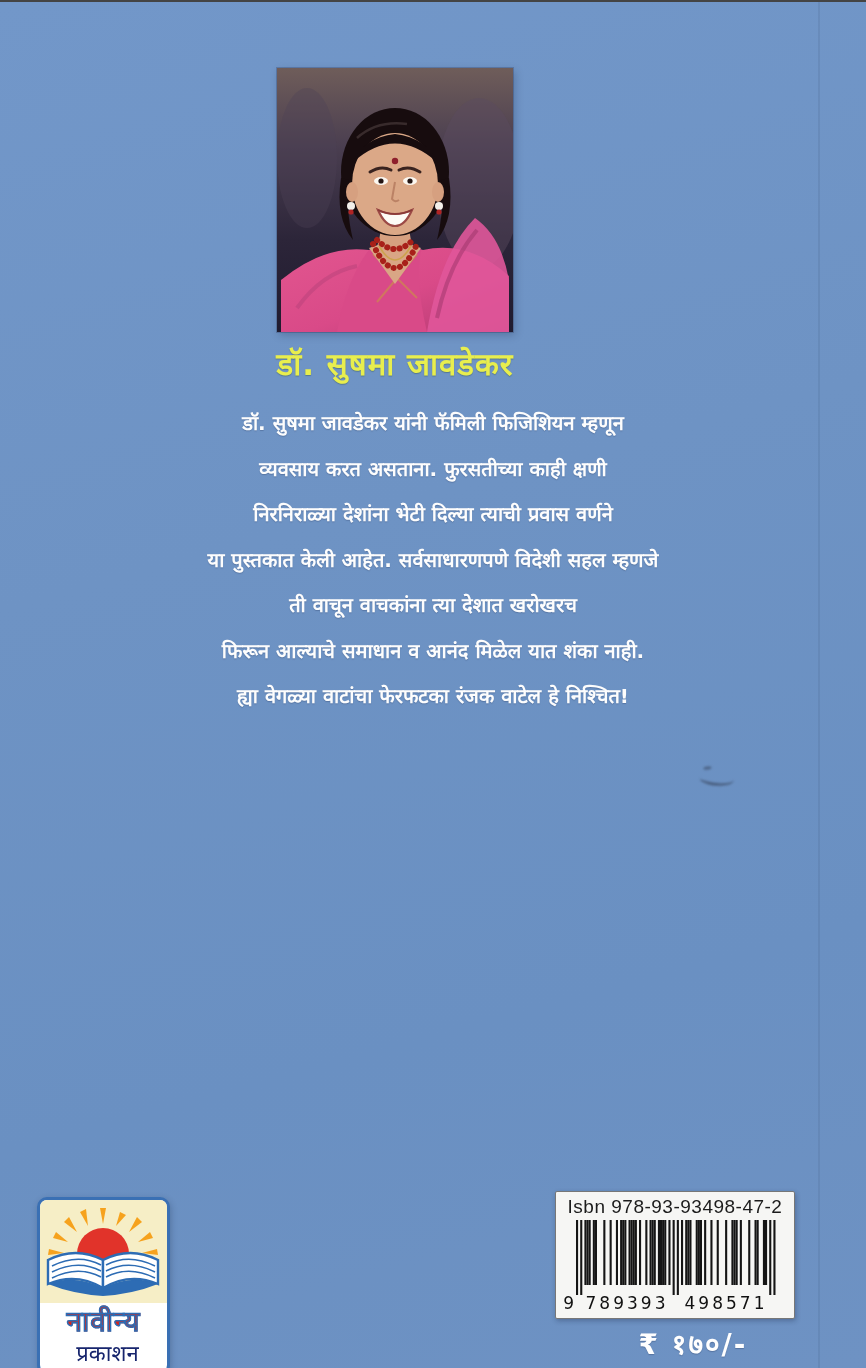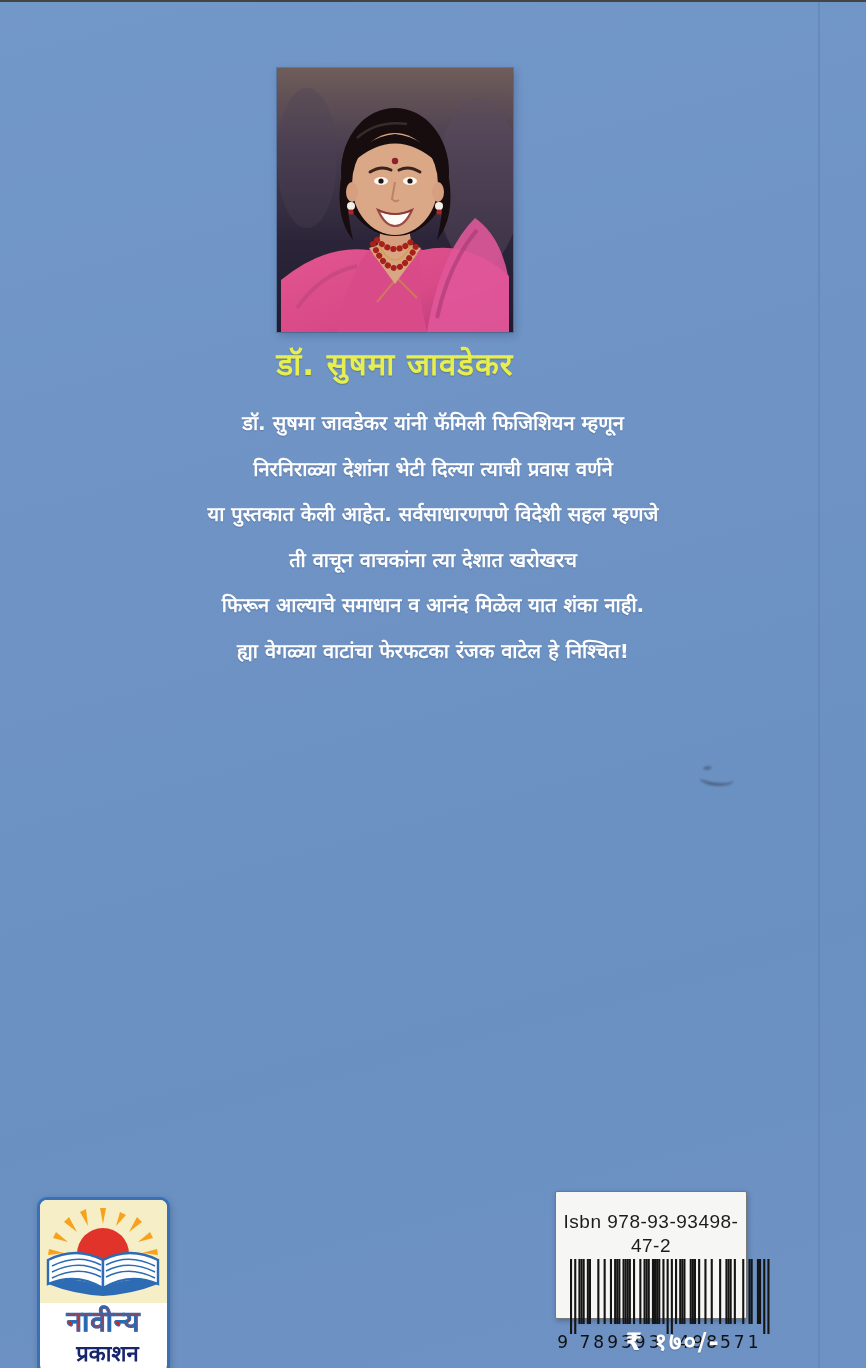--- a/index.html
+++ b/index.html
@@ -58,42 +58,42 @@
   }
   .logo-emblem{width:100%;height:103px;background:#f6eec6;}
   .logo-emblem svg{display:block;width:100%;height:100%;}
   .logo-name{
     margin-top:2px;text-align:center;
     font-size:28px;font-weight:bold;color:#d3251c;
     -webkit-text-stroke:0.6px #2d6cb4;
     letter-spacing:1px;line-height:34px;
   }
   .logo-sub{
-    text-align:center;font-size:22px;font-weight:bold;color:#17256d;line-height:30px;padding-left:8px;
+    text-align:center;font-size:22px;font-weight:normal;color:#17256d;line-height:30px;padding-left:8px;
   }
   
   .barcode-panel{
-    position:absolute;left:555px;top:1189px;width:192px;height:128px;
+    position:absolute;left:555px;top:1189px;width:240px;height:128px;
     background:#f6f6f4;border:1px solid #777;border-radius:2px;
-    padding-top:18px;
+    padding-top:3px;
     box-shadow:1px 2px 5px rgba(20,30,60,.3);
   }
   .isbn-label{
     text-align:center;color:#1c1c1c;
     font-size:19px;letter-spacing:.5px;line-height:24px;
     font-family:"Liberation Sans","DejaVu Sans",sans-serif;
   }
   .barcode-panel svg{display:block;margin:0 auto;width:226px;height:94px;}
   .bc-digits{font:17px "DejaVu Sans",sans-serif;fill:#111;}
   .bc-left,.bc-right{letter-spacing:3px;}
   
   .price{
-    position:absolute;left:555px;top:1322px;width:236px;
+    position:absolute;left:575px;top:1322px;width:236px;
     text-align:center;color:#ffffff;
-    font-size:24px;font-weight:bold;letter-spacing:2px;
+    font-size:28px;font-weight:bold;letter-spacing:2px;
     text-shadow:0 1px 1px rgba(50,70,110,.4);
   }
 </style>
 </head>
 <body>
 
 <div class="cover">
   <div class="crease"></div>
 
   <div class="photo">
@@ -157,20 +157,21 @@
       <path d="M100,172 Q118,190 136,172" stroke="#a82019" stroke-width="6" fill="none" stroke-linecap="round" stroke-dasharray="0.1 6.2"></path>
       <path d="M96,176 Q118,224 140,176" stroke="#a82019" stroke-width="6" fill="none" stroke-linecap="round" stroke-dasharray="0.1 6.4"></path>
       <path d="M102,178 Q118,206 134,178" stroke="#c9a23f" stroke-width="1.6" fill="none" opacity="0.8"></path>
     </svg>
   </div>
 
   <div class="author-name" style="color: rgb(232, 238, 78);">डॉ. सुषमा जावडेकर</div>
 
   <div class="about" style="color: rgb(253, 253, 253);">
     <div class="line">डॉ. सुषमा जावडेकर यांनी फॅमिली फिजिशियन म्हणून</div>
+    <div class="line">व्यवसाय करत असताना. फुरसतीच्या काही क्षणी</div>
     <div class="line">निरनिराळ्या देशांना भेटी दिल्या त्याची प्रवास वर्णने</div>
     <div class="line">या पुस्तकात केली आहेत. सर्वसाधारणपणे विदेशी सहल म्हणजे</div>
     <div class="line">ती वाचून वाचकांना त्या देशात खरोखरच</div>
     <div class="line">फिरून आल्याचे समाधान व आनंद मिळेल यात शंका नाही.</div>
     <div class="line">ह्या वेगळ्या वाटांचा फेरफटका रंजक वाटेल हे निश्चित!</div>
   </div>
 
   <div class="smudge"></div>
 
   <div class="logo">

